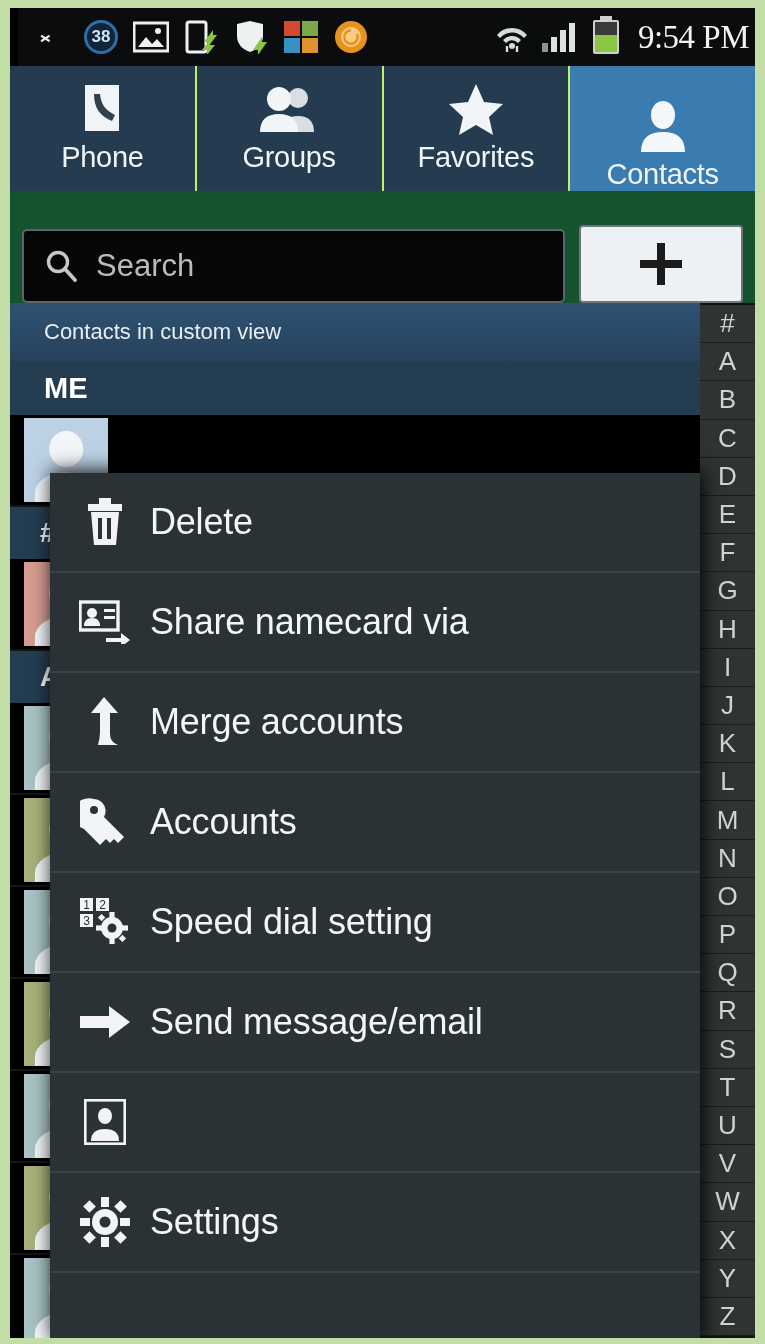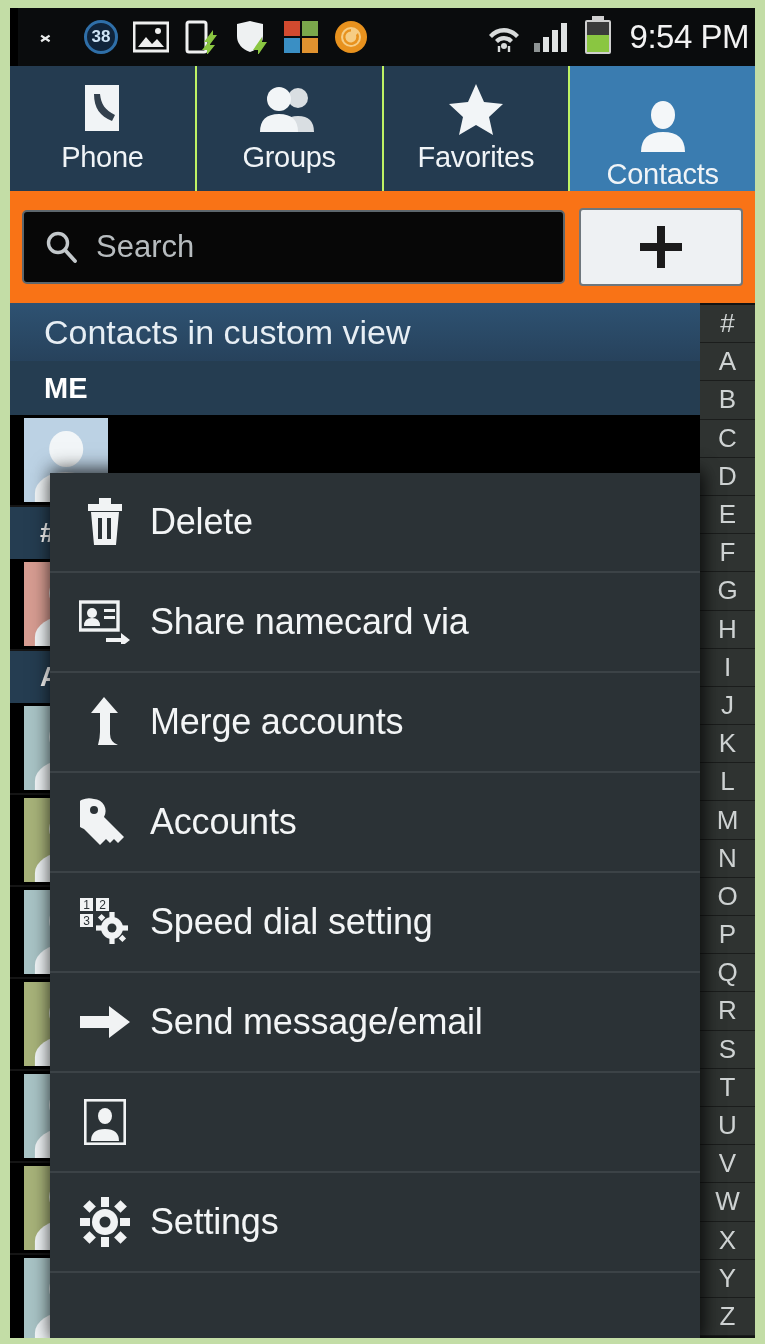--- a/index.html
+++ b/index.html
@@ -60,21 +60,21 @@
     align-items: center;
     justify-content: center;
     width: 38px; height: 38px;
     position: relative;
   }
   .clock {
     color: #f2f2f2;
     font-size: 33px;
     letter-spacing: -0.5px;
     margin-left: 4px;
-    font-family: Liberation Sans, sans-serif;
+    font-family: Liberation Serif, serif;
   }
   .badge-circle {
     width: 34px; height: 34px;
     border-radius: 50%;
     border: 3px solid #2f6fa8;
     background: #10243a;
     color: #cfe4f5;
     font-size: 17px;
     font-weight: bold;
     display: flex;
@@ -136,23 +136,23 @@
     font-size: 29px;
     letter-spacing: -0.3px;
   }
   .tab-icon { height: 52px; display: flex; align-items: center; justify-content: center; }
 
   
   #search-row {
     position: absolute;
     left: 0; top: 183px;
     width: 745px; height: 112px;
-    background: #f97316;
-    display: flex;
-    align-items: center;
+    background: #14532d;
+    display: flex;
+    align-items: flex-end;
     padding: 0 12px;
     box-sizing: border-box;
     gap: 14px;
   }
   #search-field {
     flex: 1;
     height: 74px;
     background: #070707;
     border: 2px solid #5d666c;
     border-radius: 5px;
@@ -194,21 +194,21 @@
     left: 0; top: 295px;
     width: 690px; height: 58px;
     background: linear-gradient(#2e5272, #27425c);
     display: flex;
     align-items: center;
     padding-left: 34px;
     box-sizing: border-box;
   }
   #custom-view-header span {
     color: #e7eef4;
-    font-size: 34px;
+    font-size: 22px;
   }
   #me-header {
     position: absolute;
     left: 0; top: 353px;
     width: 726px; height: 54px;
     background: #253d51;
     display: flex;
     align-items: center;
     padding-left: 34px;
     box-sizing: border-box;

